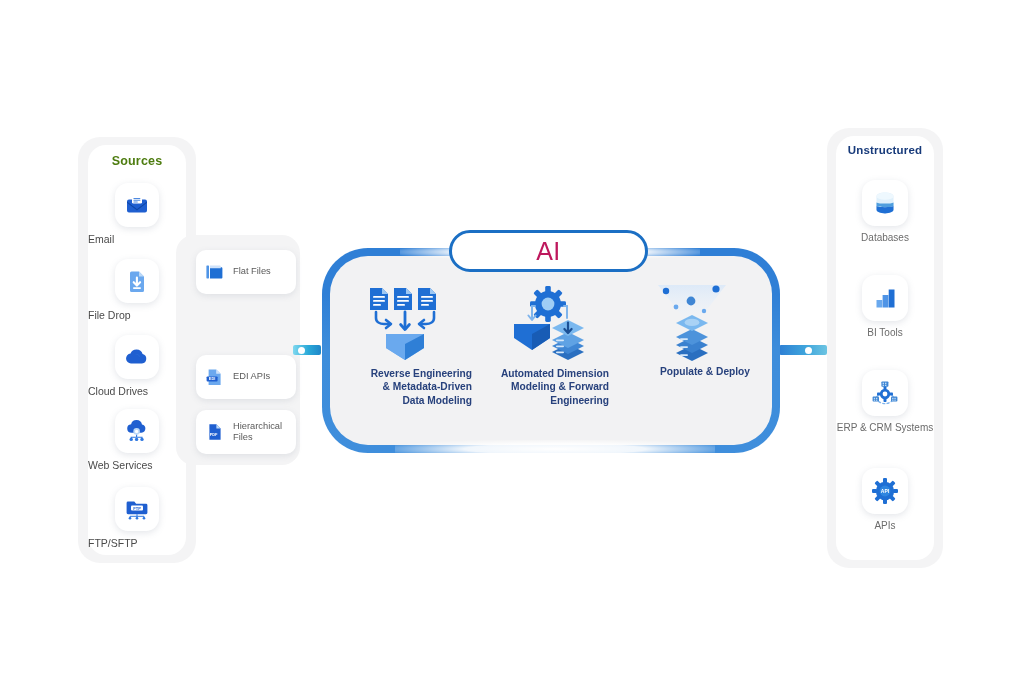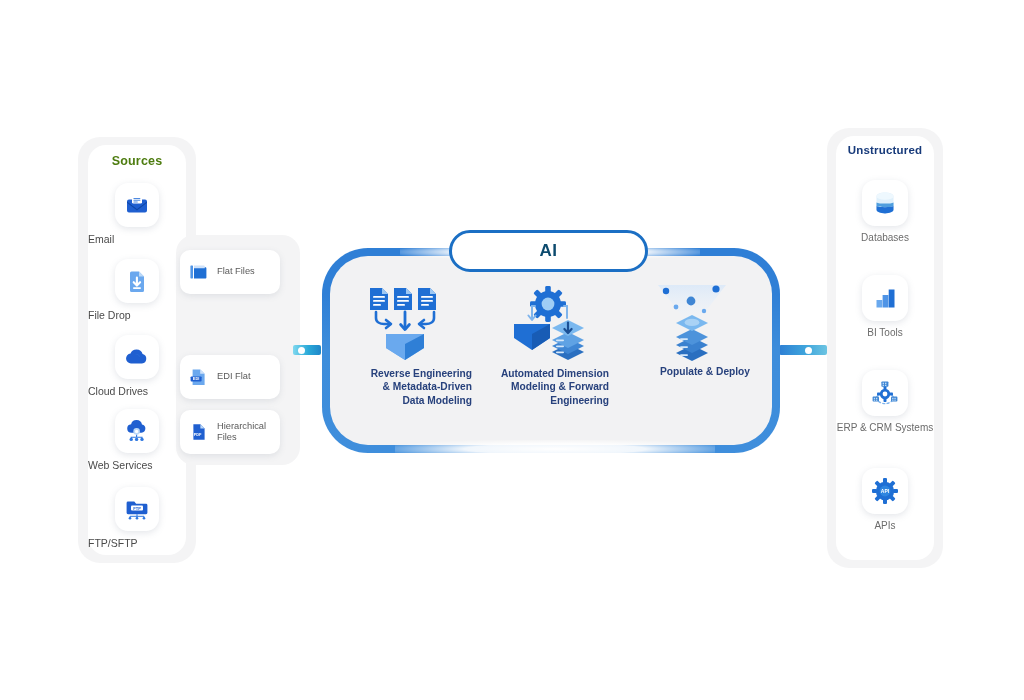--- a/index.html
+++ b/index.html
@@ -35,21 +35,21 @@
   .src-label{
     margin-top:6px;font-size:10.5px;color:#4a4a4a;line-height:1.2;
   }
 
   
   .files-outer{
     position:absolute;left:176px;top:235px;width:124px;height:230px;
     background:#f4f4f5;border-radius:18px;
   }
   .file-row{
-    position:absolute;left:180px;width:100px;height:44px;
+    position:absolute;left:196px;width:100px;height:44px;
     background:#ffffff;border-radius:10px;
     box-shadow:0 2px 6px rgba(120,130,150,.17);
     display:flex;align-items:center;padding-left:7px;box-sizing:border-box;
   }
   .file-ico{width:24px;height:24px;flex:0 0 24px;display:flex;align-items:center;justify-content:center;}
   .file-label{
     margin-left:6px;font-size:9.3px;color:#5a5a5a;line-height:1.2;
   }
 
   
@@ -85,21 +85,21 @@
     position:absolute;left:395px;top:440px;width:320px;height:18px;
     background:radial-gradient(ellipse at center,#ffffff 0%,rgba(255,255,255,.92) 40%,rgba(255,255,255,0) 80%);
   }
   .ai-badge{
     position:absolute;left:449px;top:230px;width:199px;height:42px;
     background:#ffffff;border:3px solid #1b6fc4;border-radius:21px;
     display:flex;align-items:center;justify-content:center;
     box-sizing:border-box;
   }
   .ai-badge span{
-    font-size:17px;font-weight:bold;color:#0c4a6e;letter-spacing:.5px;
+    font-size:25px;font-weight:normal;color:#be185d;letter-spacing:.5px;
   }
 
   .step{position:absolute;text-align:right;}
   .step-art{height:80px;display:flex;align-items:center;justify-content:center;}
   .step-label{
     font-size:10.2px;font-weight:bold;color:#27417c;line-height:1.32;
     margin-top:4px;
   }
 
   
@@ -214,21 +214,21 @@
 
   <div class="file-row" style="top:355px">
     <div class="file-ico">
       <svg width="22" height="20" viewBox="0 0 22 20">
         <path d="M4.6 2.4h7.6l4.4 4.4v11.2H4.6z" fill="#6ba8ee"></path>
         <path d="M12.2 2.4l4.4 4.4h-4.4z" fill="#cfe2fa"></path>
         <rect x="2.6" y="9.4" width="11" height="5" rx=".9" fill="#1f5fd0"></rect>
         <text x="8.1" y="13.2" font-family="Liberation Sans, sans-serif" font-size="3.9" font-weight="bold" fill="#ffffff" text-anchor="middle">EDI</text>
       </svg>
     </div>
-    <div class="file-label">EDI Flat</div>
+    <div class="file-label">EDI APIs</div>
   </div>
 
   <div class="file-row" style="top:410px">
     <div class="file-ico">
       <svg width="22" height="20" viewBox="0 0 22 20">
         <path d="M5.4 2.2h7l4.2 4.2v11.4H5.4z" fill="#1f5fd0"></path>
         <path d="M12.4 2.2l4.2 4.2h-4.2z" fill="#bcd9f8"></path>
         <text x="9.6" y="14.4" font-family="Liberation Sans, sans-serif" font-size="3.9" font-weight="bold" fill="#ffffff" text-anchor="middle">PDF</text>
       </svg>
     </div>

